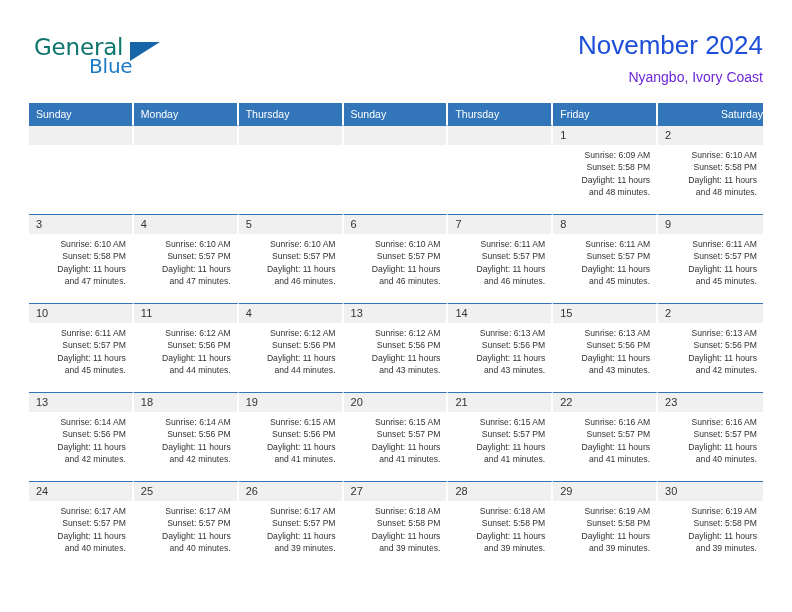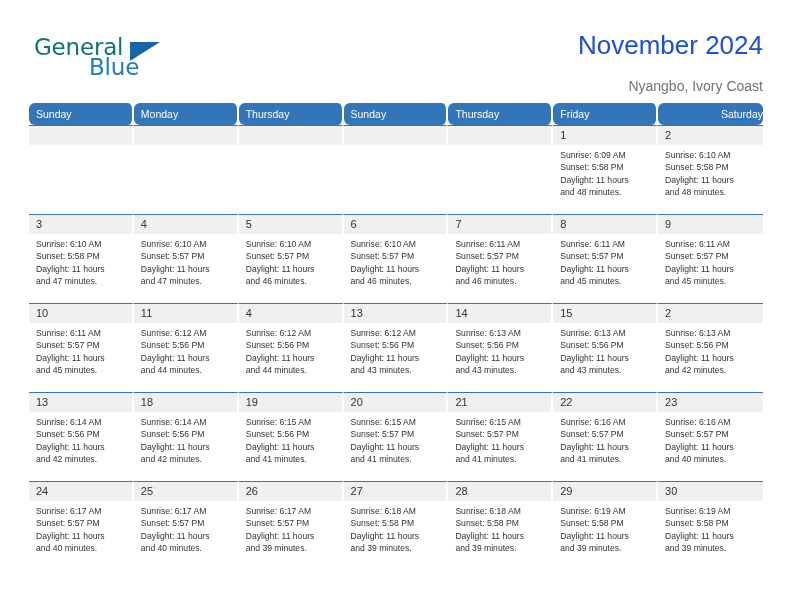--- a/index.html
+++ b/index.html
@@ -40,21 +40,21 @@
     font-size: 23px;
     color: #0f766e;
     letter-spacing: -0.2px;
     font-family: "DejaVu Sans", sans-serif;
     font-weight: 400;
   }
   .brand-blue {
     position: absolute;
     left: 60px;
     top: 20px;
-    font-size: 23px;
+    font-size: 20px;
     color: #1c7bc4;
     letter-spacing: -0.2px;
     font-family: "DejaVu Sans", sans-serif;
     font-weight: 400;
   }
   .brand-tri {
     position: absolute;
     left: 101px;
     top: 8px;
     width: 0;
@@ -72,23 +72,23 @@
   .cal-title {
     font-size: 26px;
     font-weight: 400;
     color: #1d4ed8;
     line-height: 34px;
     letter-spacing: 0px;
   }
   .cal-subtitle {
     font-size: 14px;
     font-weight: 400;
-    color: #737373;
+    color: #6d28d9;
     line-height: 22px;
-    margin-top: 13px;
+    margin-top: 4px;
   }
 
   
   .calendar {
     position: absolute;
     left: 29px;
     top: 103px;
     width: 734px;
   }
   table.cal {
@@ -100,21 +100,20 @@
   table.cal th {
     background: #3275b8;
     color: #ffffff;
     font-size: 10.5px;
     font-weight: 400;
     text-align: left;
     padding: 5px 0 5px 7px;
     height: 21px;
     border-right: 2px solid #ffffff;
     line-height: 12px;
-    border-radius: 6px;
   }
   table.cal th:last-child { border-right: none; text-align: right; }
 
   table.cal td {
     vertical-align: top;
     padding: 0;
     height: 89px;
     border-top: 1px solid #3275b8;
     border-right: 2px solid #ffffff;
     background: #ffffff;
@@ -125,20 +124,21 @@
     background: #f0f0f0;
     font-size: 11px;
     color: #333333;
     padding: 3px 0 3px 7px;
     height: 19px;
     line-height: 13px;
   }
   .daynum.empty { color: transparent; }
   .cell-body {
     padding: 4px 6px 0 7px;
+    text-align: right;
   }
   .cell-body div {
     font-size: 8.6px;
     color: #333333;
     line-height: 12.3px;
     white-space: nowrap;
   }
 </style>
 </head>
 <body>

